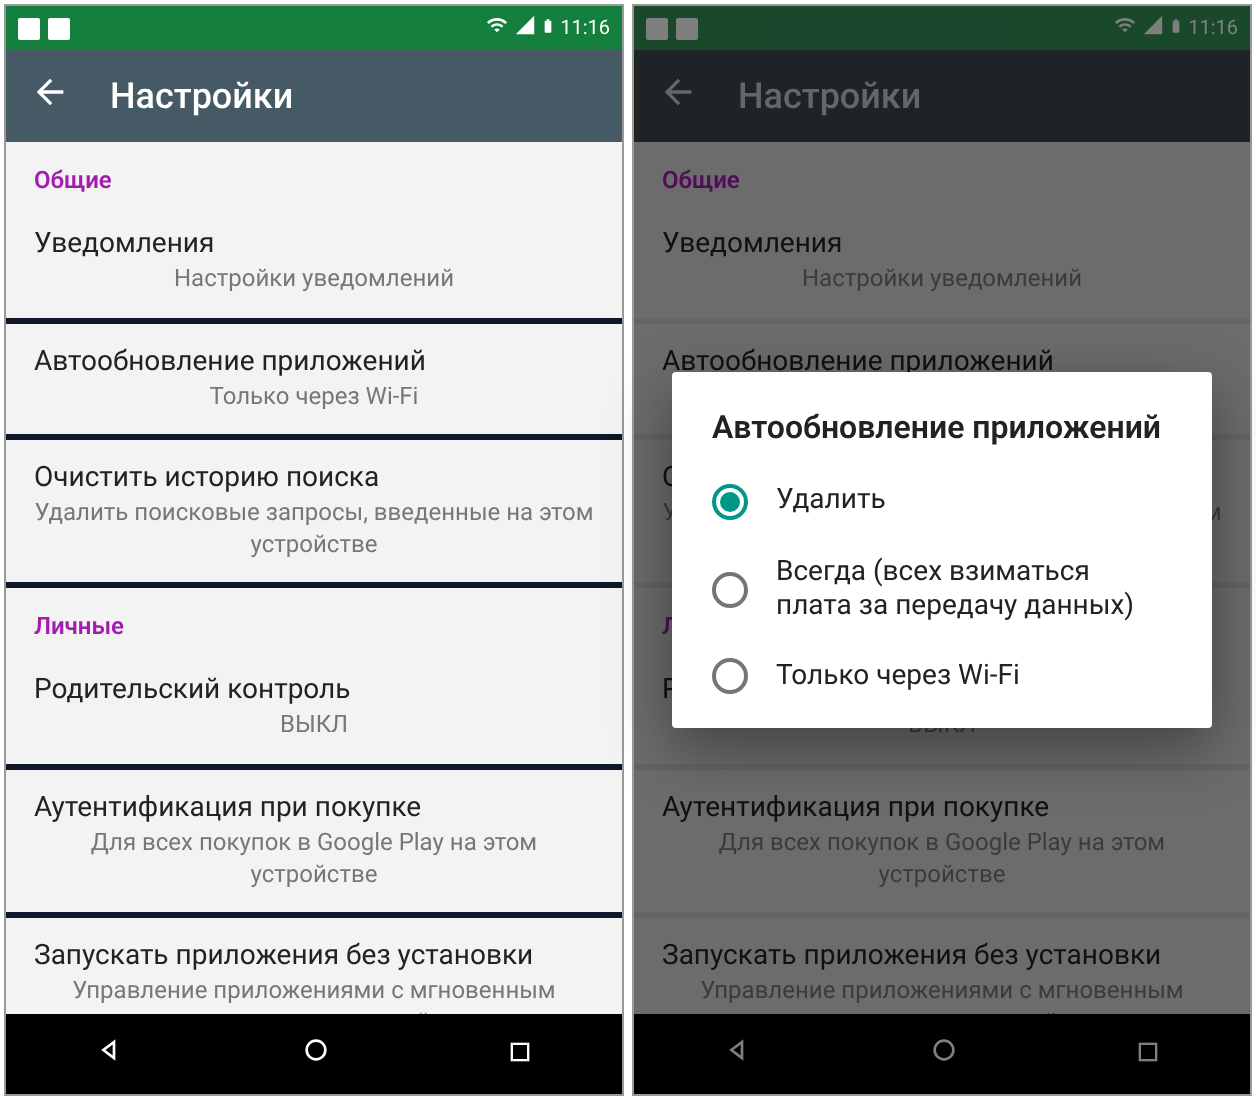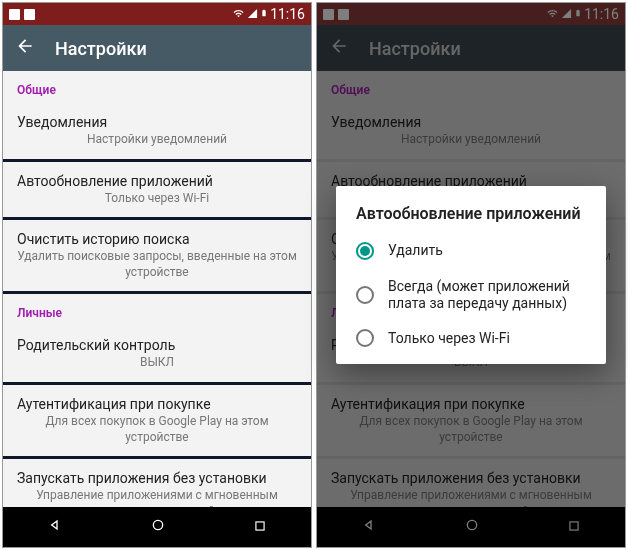--- a/index.html
+++ b/index.html
@@ -16,26 +16,26 @@
     width: 310px;
     height: 546px;
     background: #eceff1;
     display: flex;
     flex-direction: column;
     position: relative;
     border: 1px solid #999;
   }
   .statusbar {
     height: 22px;
-    background: #7f1d1d;
+    background: #15803d;
     color: #fff;
     display: flex;
     align-items: center;
     padding: 0 6px;
-    font-size: 14px;
+    font-size: 10px;
   }
   .statusbar .left { display: flex; gap: 4px; }
   .statusbar .right { margin-left: auto; display: flex; gap: 2px; align-items: center; }
   .sb-icon { width: 11px; height: 11px; background: #fff; display: inline-block; }
   .appbar {
     height: 46px;
     background: #455a64;
     color: #fff;
     display: flex;
     align-items: center;
@@ -271,21 +271,21 @@
 
   <div class="overlay">
     <div class="dialog">
       <div class="dialog-title">Автообновление приложений</div>
       <div class="radio-row">
         <span class="radio selected"></span>
         <span class="radio-label">Удалить</span>
       </div>
       <div class="radio-row">
         <span class="radio"></span>
-        <span class="radio-label">Всегда (может приложений плата за передачу данных)</span>
+        <span class="radio-label">Всегда (всех взиматься плата за передачу данных)</span>
       </div>
       <div class="radio-row">
         <span class="radio"></span>
         <span class="radio-label">Только через Wi-Fi</span>
       </div>
     </div>
   </div>
 </div>
 
 </body></html>

